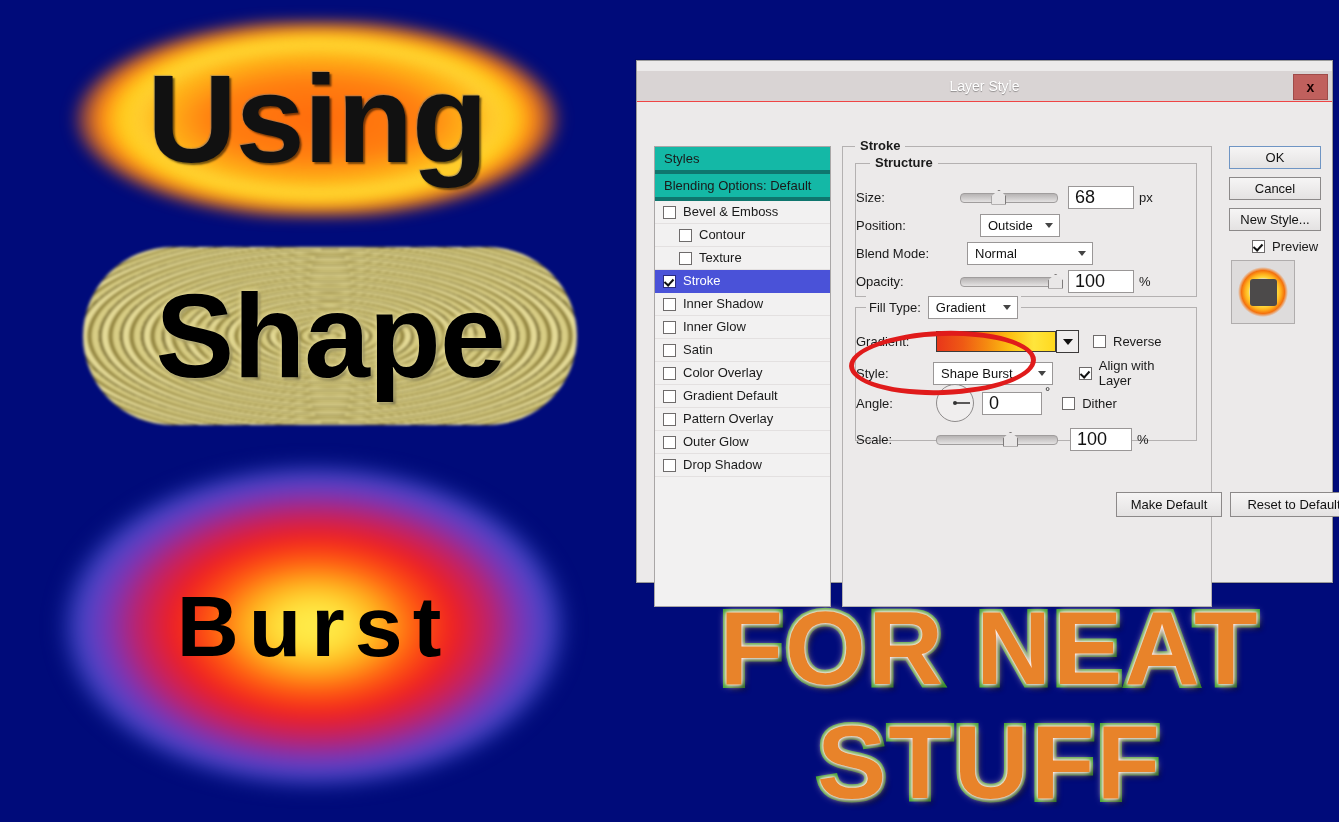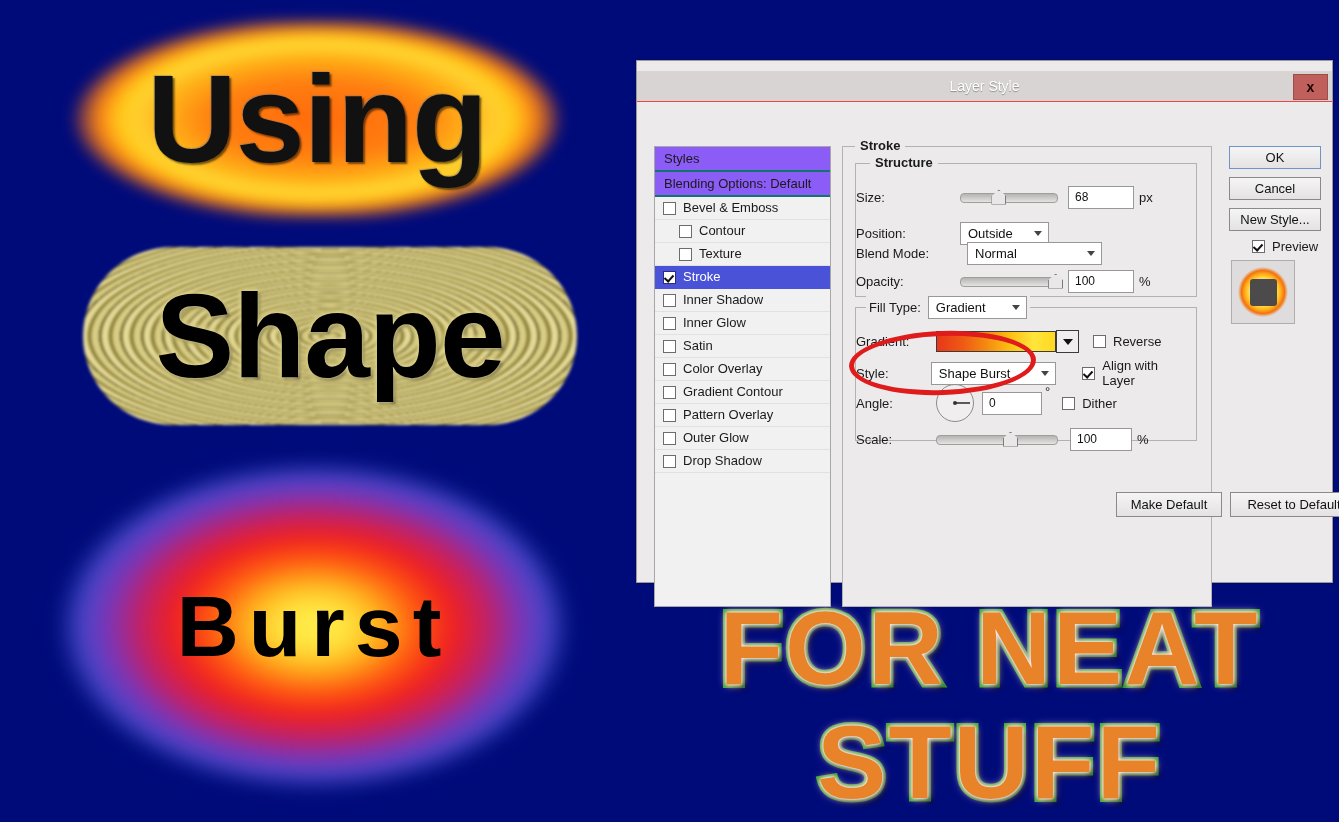--- a/index.html
+++ b/index.html
@@ -104,22 +104,22 @@
     cursor:pointer;
   }
   #dlg-body{position:relative;height:491px;}
 
   
   #styles-panel{
     position:absolute;left:17px;top:44px;width:175px;height:459px;
     background:#f2f1f1;border:1px solid #a9a6a6;overflow:hidden;
   }
   .style-head{
-    height:23px;line-height:23px;padding-left:9px;border-bottom:2px solid #0f766e;
-    background:#8b5cf6;font-size:13px;
+    height:23px;line-height:23px;padding-left:9px;border-bottom:4px solid #0f766e;
+    background:#14b8a6;font-size:13px;
   }
   .style-row{
     height:22px;line-height:22px;padding-left:8px;display:flex;align-items:center;
     border-bottom:1px solid #e3e0e0;font-size:13px;cursor:pointer;
   }
   .style-row.sub{padding-left:24px;}
   .style-row.sel{background:#4a52d8;color:#ffffff;border-bottom:1px solid #4a52d8;}
   .cb{
     width:11px;height:11px;border:1px solid #6e6b6b;background:#ffffff;
     display:inline-block;margin-right:7px;position:relative;flex:0 0 auto;
@@ -149,26 +149,26 @@
   .flabel{text-align:left;font-size:13px;}
 
   .slider{position:relative;height:8px;border-radius:4px;background:linear-gradient(#b6b3b3,#e4e2e2);border:1px solid #a09d9d;}
   .thumb{
     position:absolute;top:-4px;width:13px;height:13px;margin-left:-6px;
     background:#e9e7e7;border:1px solid #7e7b7b;
     clip-path:polygon(50% 0%, 100% 45%, 100% 100%, 0% 100%, 0% 45%);
   }
   .nbox{
     border:1px solid #9a9797;background:#ffffff;height:21px;line-height:21px;
-    padding:0 6px;font-size:12px;color:#111;
+    padding:0 6px;font-size:18px;color:#111;
   }
   .unit{font-size:13px;margin-left:5px;}
   .sel-box{
     border:1px solid #9a9797;background:#ffffff;height:21px;line-height:21px;
-    padding:0 18px 0 7px;font-size:13px;position:relative;color:#111;cursor:pointer;
+    padding:0 9px 0 7px;font-size:13px;position:relative;color:#111;cursor:pointer;
   }
   .sel-box::after{
     content:"";position:absolute;right:6px;top:8px;
     border-left:4px solid transparent;border-right:4px solid transparent;border-top:5px solid #444;
   }
   .ckrow{display:flex;align-items:center;font-size:13px;}
 
   #fill-box{
     position:absolute;left:12px;top:160px;width:340px;height:132px;
     border:1px solid #b4b1b1;
@@ -296,21 +296,21 @@
             <div class="style-row">
               <span class="cb"></span>
               <span>Satin</span>
             </div>
             <div class="style-row">
               <span class="cb"></span>
               <span>Color Overlay</span>
             </div>
             <div class="style-row">
               <span class="cb"></span>
-              <span>Gradient Contour</span>
+              <span>Gradient Default</span>
             </div>
             <div class="style-row">
               <span class="cb"></span>
               <span>Pattern Overlay</span>
             </div>
             <div class="style-row">
               <span class="cb"></span>
               <span>Outer Glow</span>
             </div>
             <div class="style-row">
@@ -328,21 +328,21 @@
 
           <div class="frow" style="left:0;top:22px;width:326px;">
             <div class="flabel" style="width:96px;">Size:</div>
             <div class="slider" style="width:96px;margin-left:8px;">
               <div class="thumb" style="left:38%;"></div>
             </div>
             <div class="nbox" style="width:52px;margin-left:10px;">68</div>
             <span class="unit">px</span>
           </div>
 
-          <div class="frow" style="left:0;top:58px;width:326px;">
+          <div class="frow" style="left:0;top:50px;width:326px;gap:20px;">
             <div class="flabel" style="width:96px;">Position:</div>
             <div class="sel-box" style="width:62px;margin-left:8px;">Outside</div>
           </div>
 
           <div class="frow" style="left:0;top:78px;width:326px;">
             <div class="flabel" style="width:96px;">Blend Mode:</div>
             <div class="sel-box" style="width:108px;margin-left:15px;">Normal</div>
           </div>
 
           <div class="frow" style="left:0;top:106px;width:326px;">

